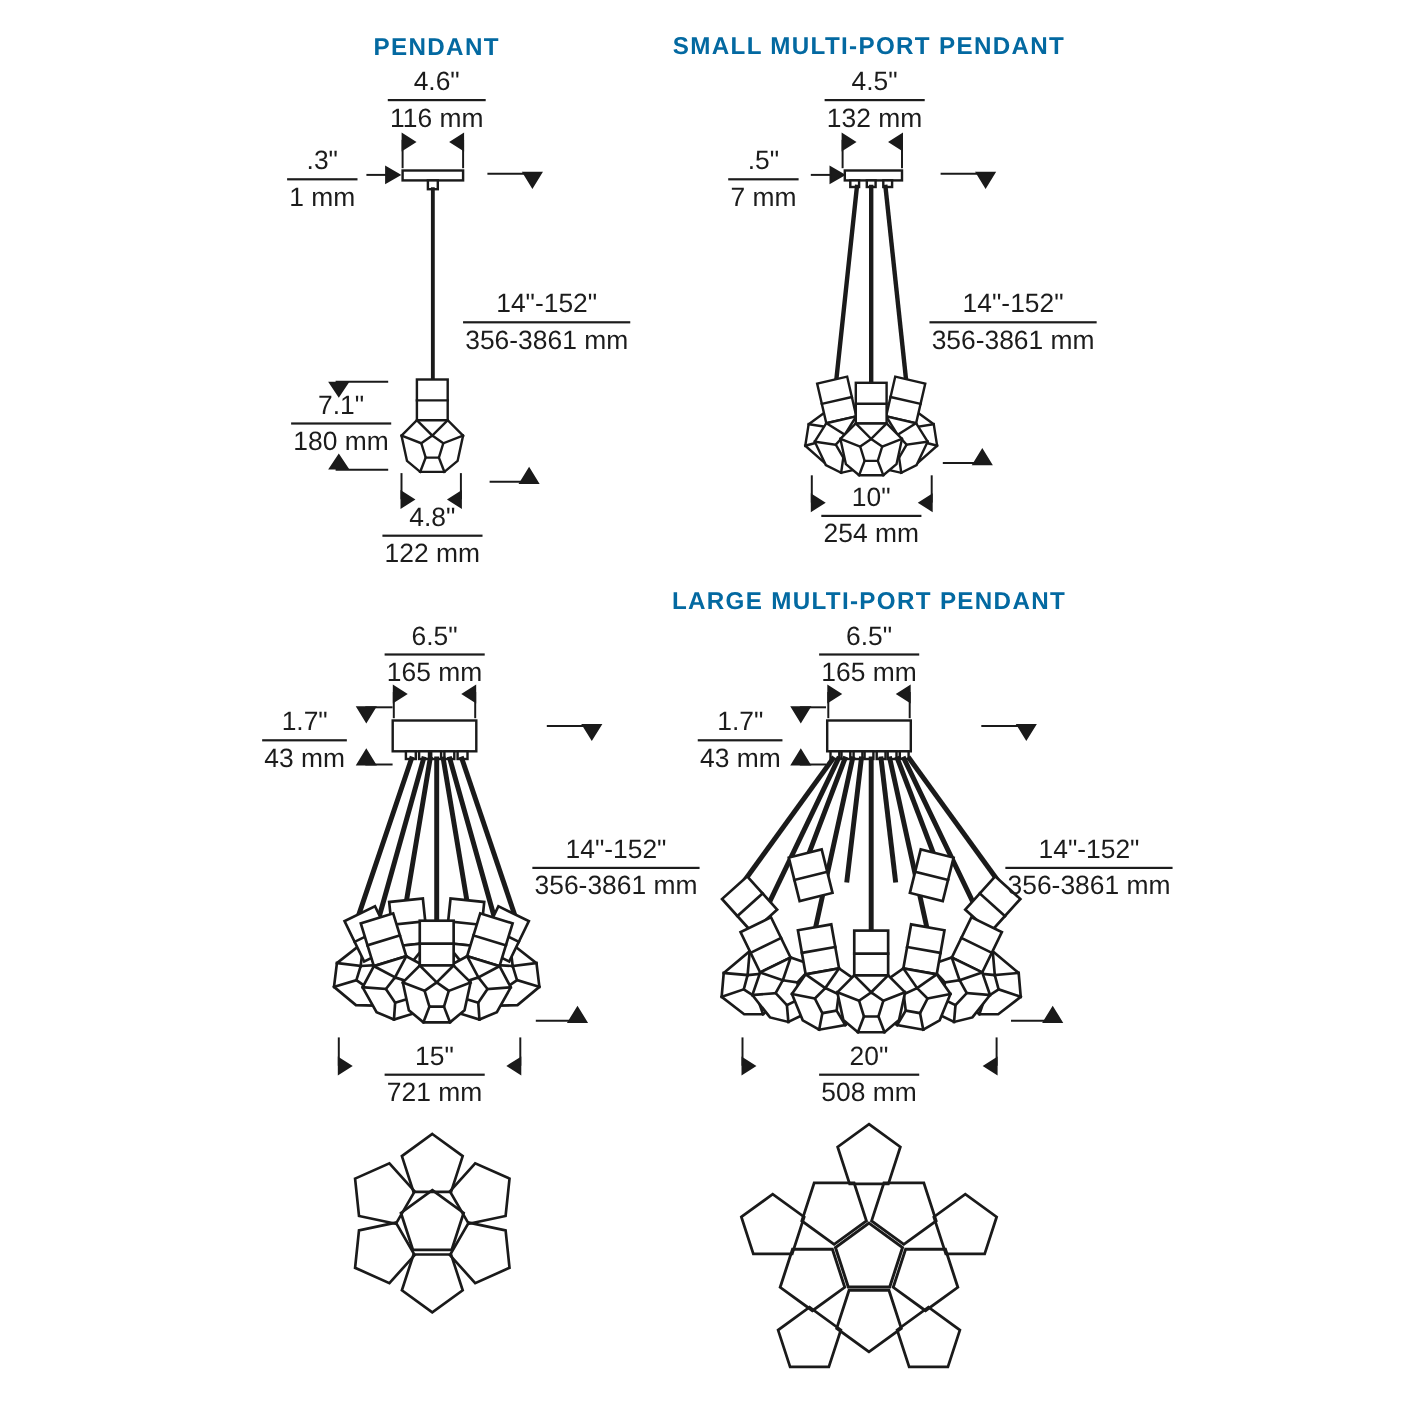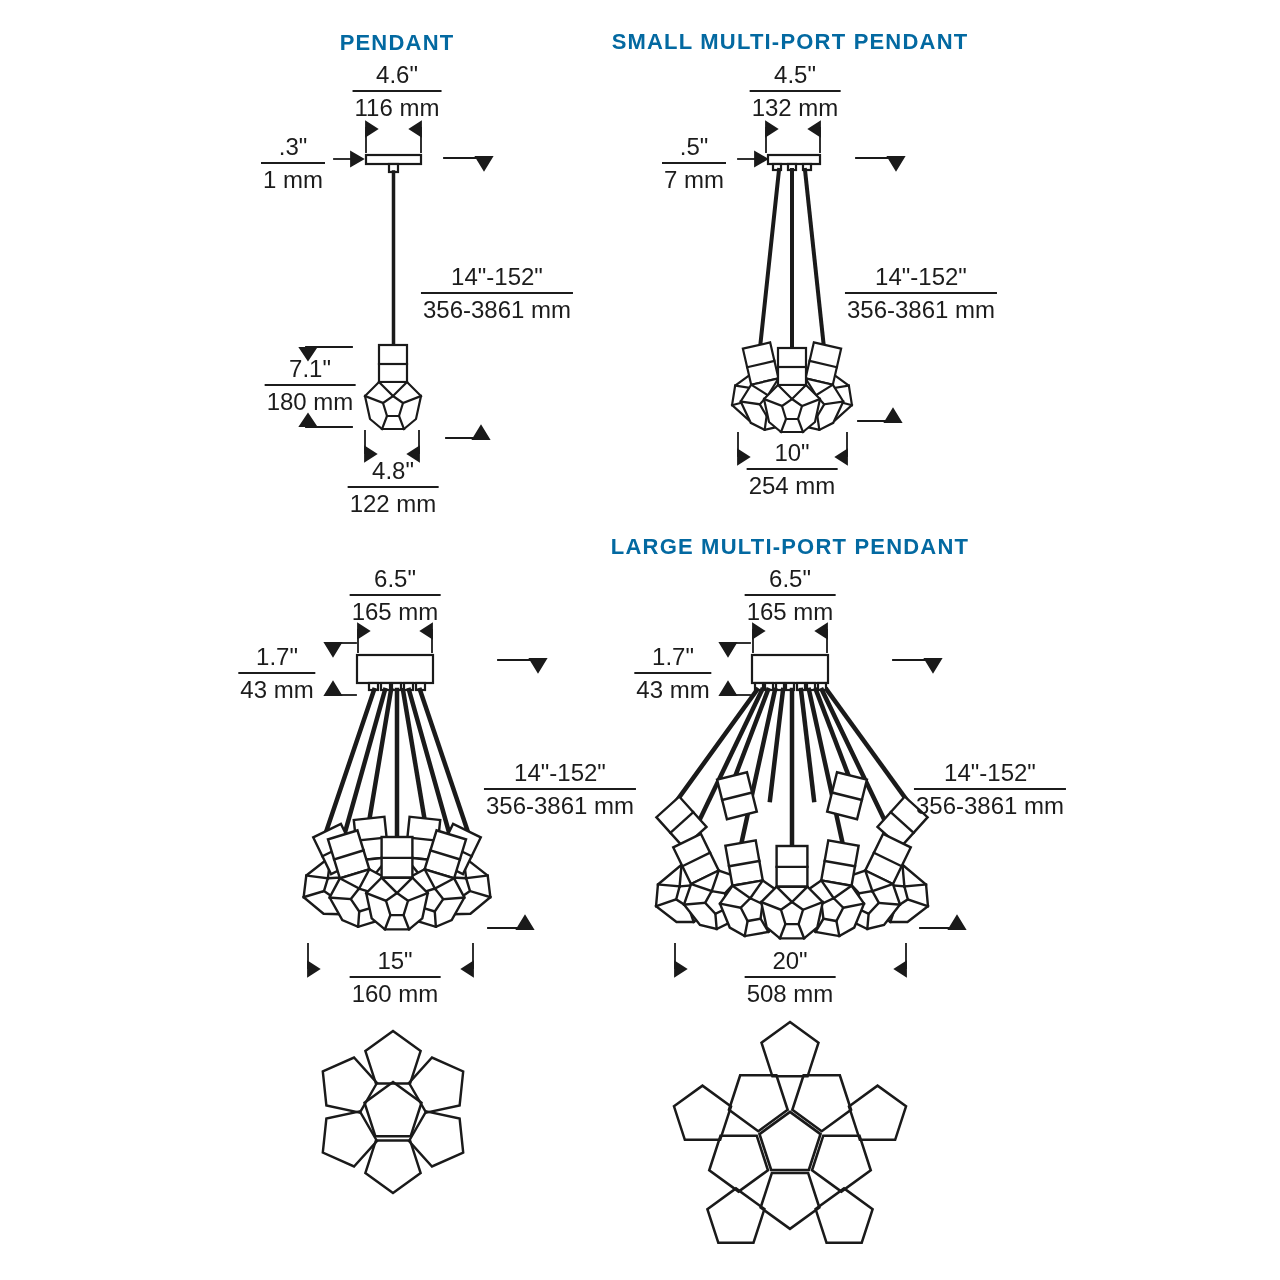--- a/index.html
+++ b/index.html
@@ -288,21 +288,21 @@
   <div class="dim" style="left:277px;top:644px">
     <span class="top">1.7"</span>
     <span class="bot">43 mm</span>
   </div>
   <div class="dim" style="left:560px;top:760px">
     <span class="top">14"-152"</span>
     <span class="bot">356-3861 mm</span>
   </div>
   <div class="dim" style="left:395px;top:948px">
     <span class="top">15"</span>
-    <span class="bot">160 mm</span>
+    <span class="bot">721 mm</span>
   </div>
 
   <div class="label title" style="left:790px;top:534px">LARGE MULTI-PORT PENDANT</div>
   <div class="dim" style="left:790px;top:566px">
     <span class="top">6.5"</span>
     <span class="bot">165 mm</span>
   </div>
   <div class="dim" style="left:673px;top:644px">
     <span class="top">1.7"</span>
     <span class="bot">43 mm</span>

